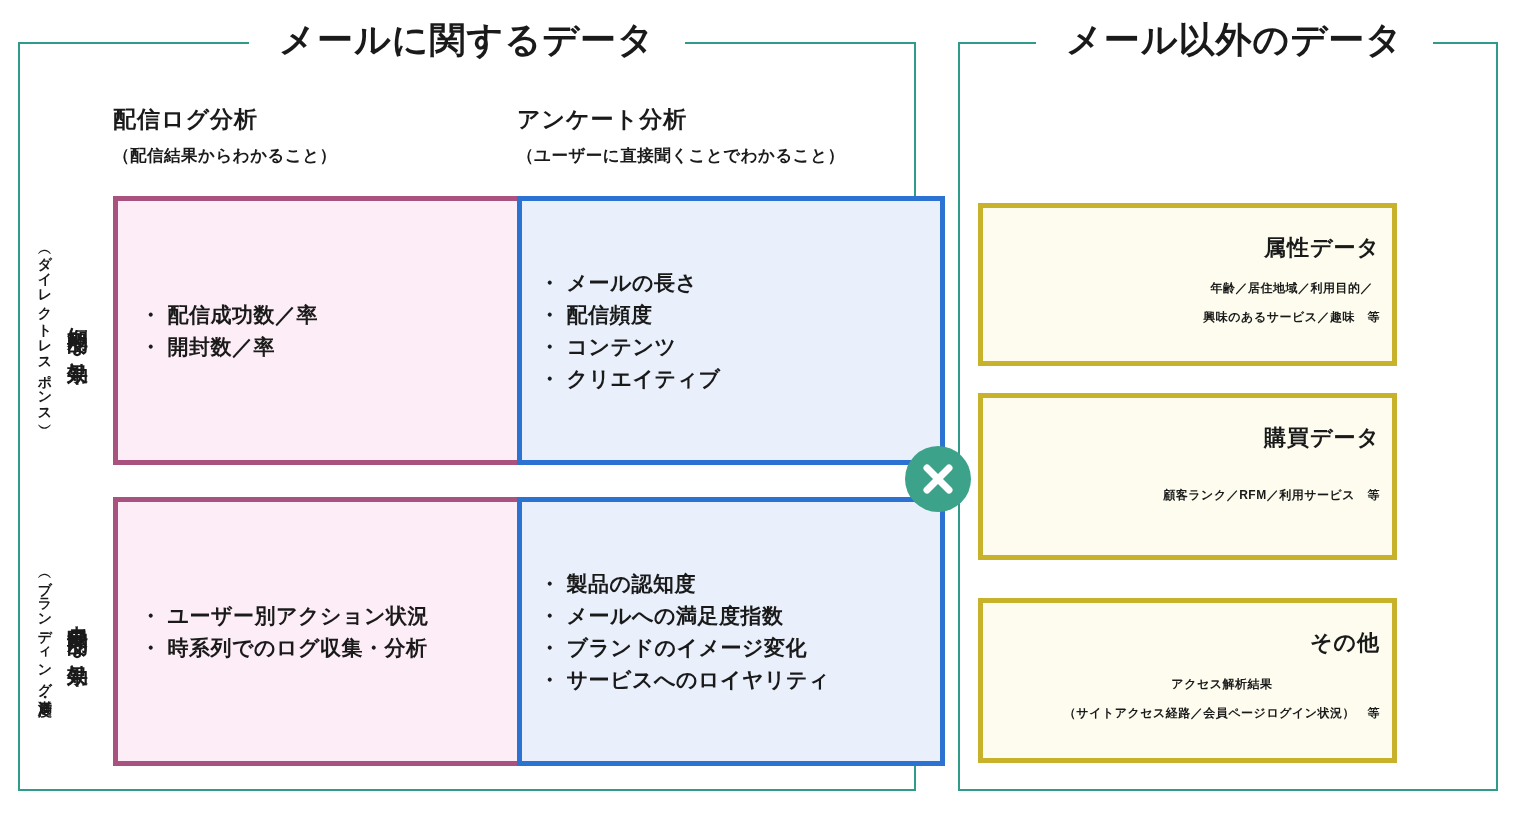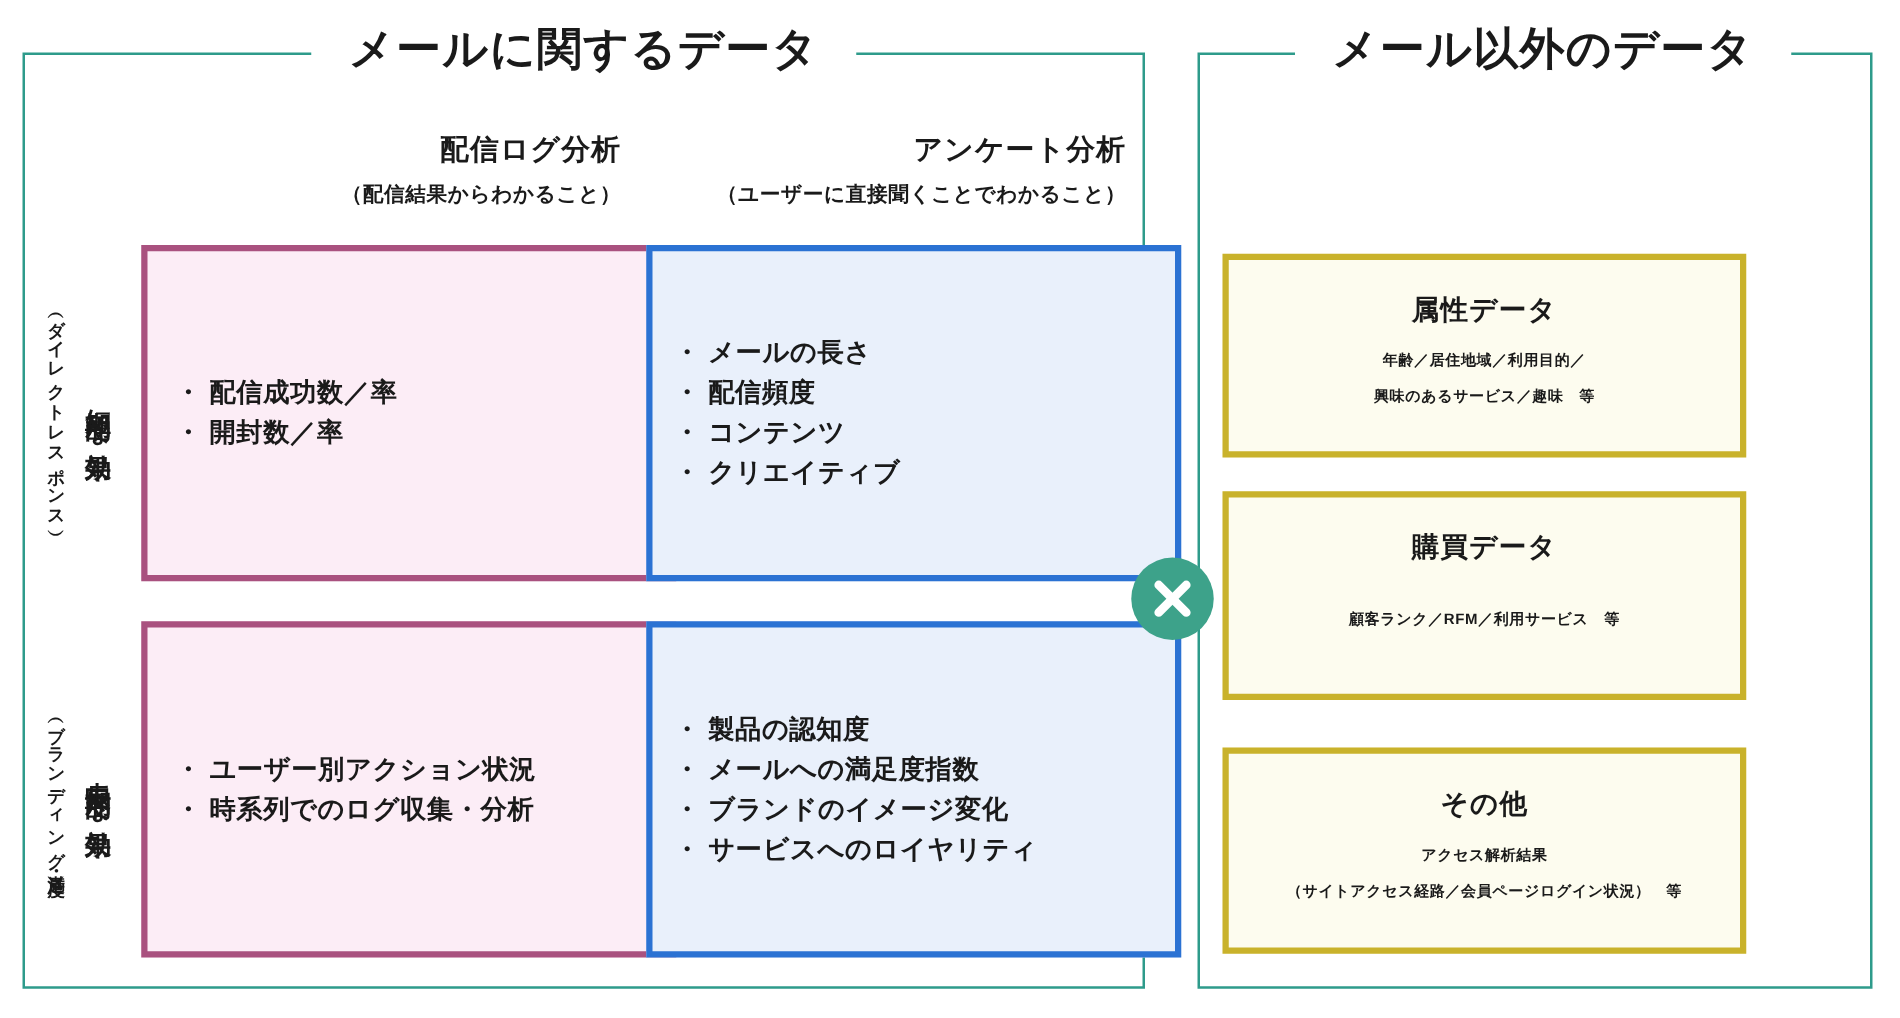--- a/index.html
+++ b/index.html
@@ -51,21 +51,21 @@
     padding: 0 30px;
     font-size: 36px;
     letter-spacing: 1px;
     white-space: nowrap;
   }
 
   
   .col-header {
     position: absolute;
     width: 384px;
-    text-align: right;
+    text-align: left;
     z-index: 2;
   }
   .ch-log    { left:113px; top:104px; }
   .ch-survey { left:517px; top:104px; }
   .col-title { font-size: 23px; letter-spacing: 1px; }
   .col-sub   { font-size: 16.5px; margin-top: 10px; letter-spacing: 0.5px; white-space: nowrap; }
 
   
   .row-label {
     position: absolute;
@@ -133,21 +133,21 @@
 
   
   .ybox {
     position: absolute;
     left: 978px;
     width: 419px;
     border: 5px solid var(--other-border);
     background: var(--other-bg);
     display: flex;
     flex-direction: column;
-    align-items: center;
+    align-items: flex-end;
     text-align: center;
     padding: 25px 12px 18px;
     z-index: 1;
   }
   .yb1 { top:203px; height:163px; }
   .yb2 { top:393px; height:167px; }
   .yb3 { top:598px; height:165px; }
   .ybox-title { font-size: 22px; letter-spacing: 1px; }
   .ybox-body {
     flex: 1;

